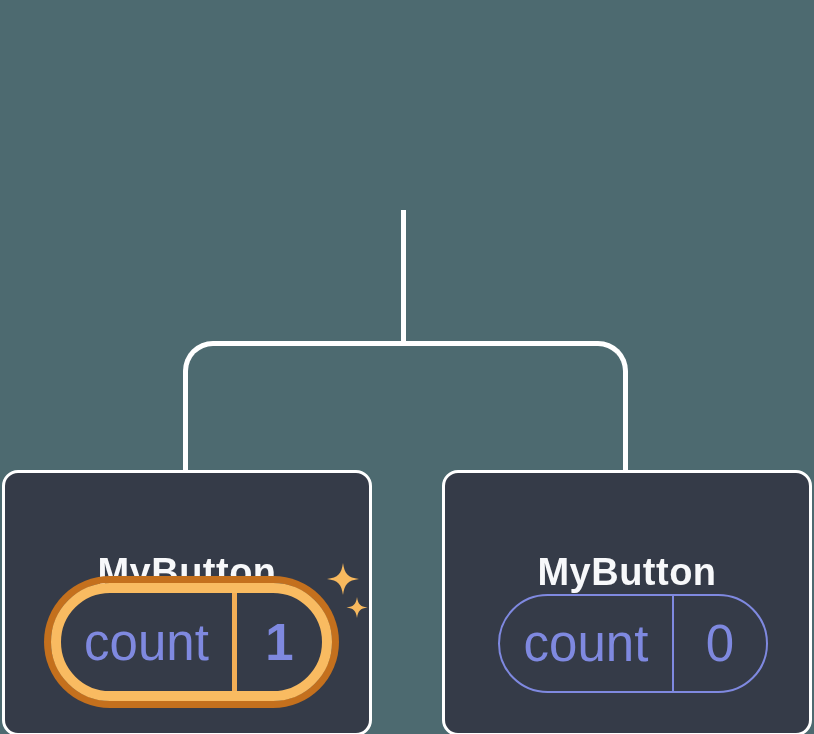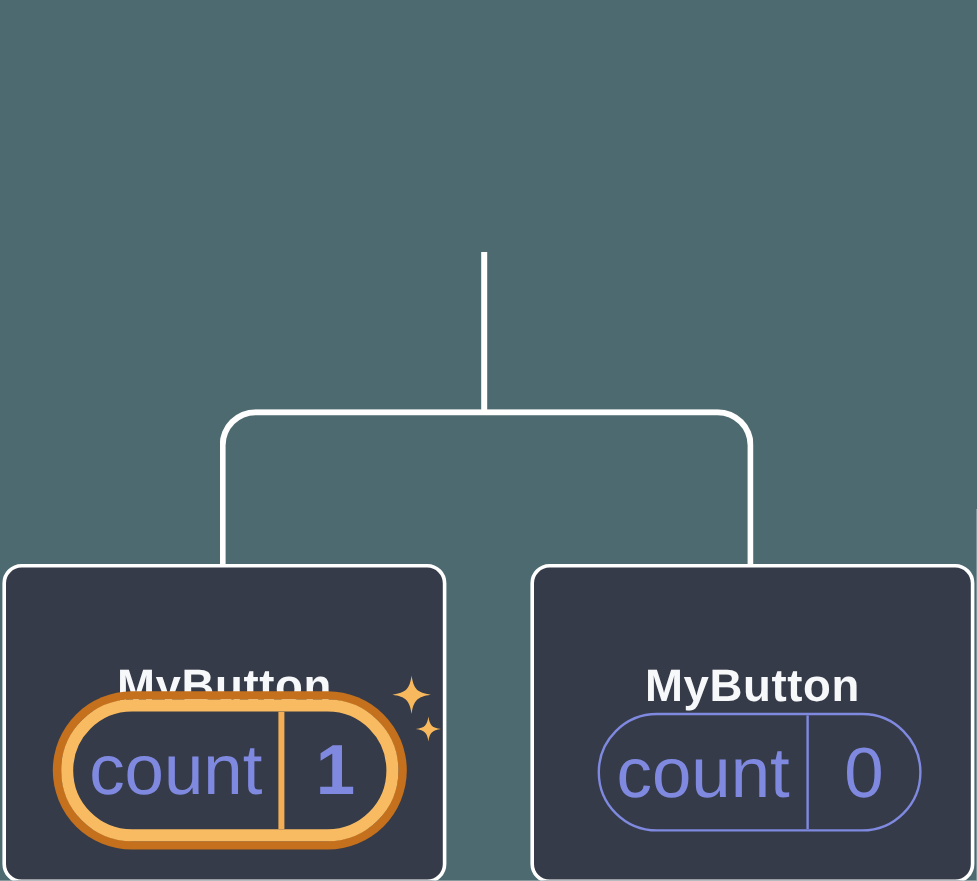--- a/index.html
+++ b/index.html
@@ -84,21 +84,21 @@
     left: 53px; top: 121px;
     width: 270px; height: 99px;
     border: 2px solid var(--state_border, #7f89e0);
     border-radius: 50px;
   }
   .pill-key, .pill-value {
     display: flex;
     align-items: center;
     justify-content: center;
     color: var(--state_text, #7f89e0);
-    font-size: 59px;
+    font-size: 51px;
   }
   .pill-highlight .pill-key { width: 171px; }
   .pill-normal   .pill-key { width: 172px; }
   .pill-value { flex: 1; }
   .pill-value.bold { font-weight: bold; }
   .pill-divider { width: 5px; background: var(--highlight_divider, #f3ae56); }
   .pill-normal .pill-divider { width: 2px; background: var(--state_border, #7f89e0); }
 
   
   .sparkles {

